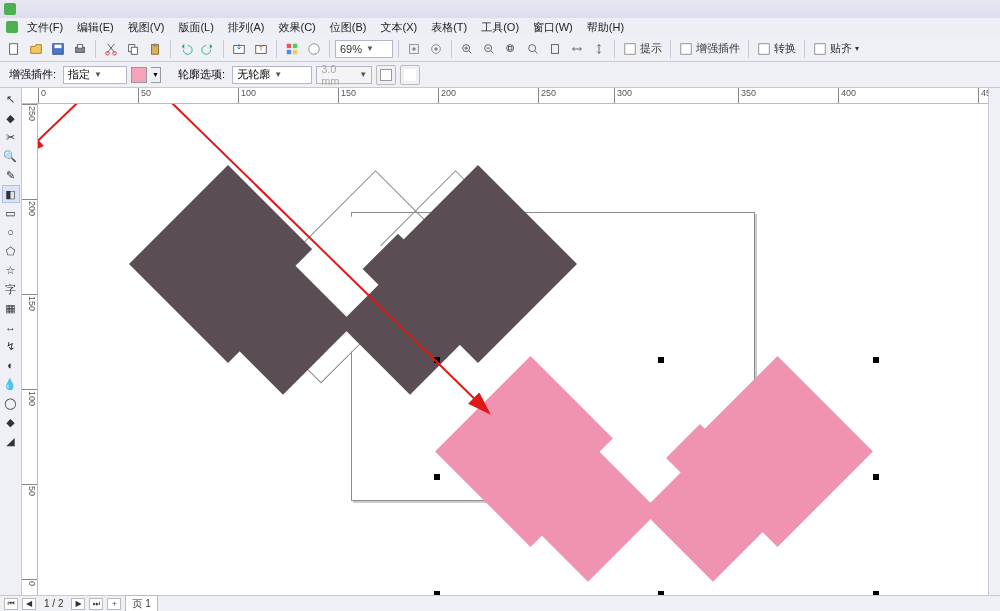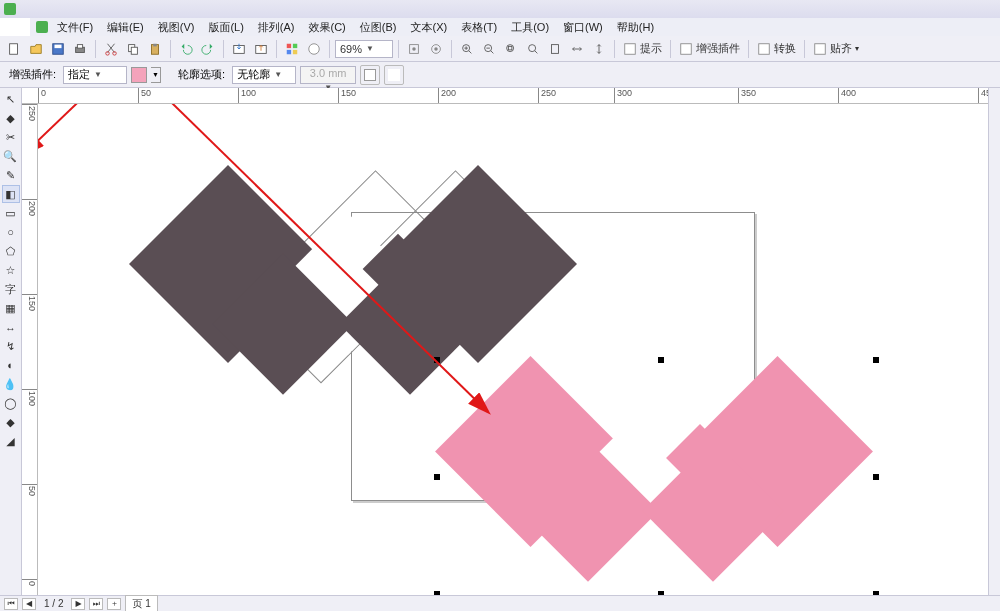--- a/index.html
+++ b/index.html
@@ -3,21 +3,21 @@
 <meta charset="utf-8">
 <style>
   * { box-sizing: border-box; margin: 0; padding: 0; font-family: "Microsoft YaHei", "SimSun", Arial, sans-serif; }
   body { width: 1000px; height: 611px; background: #fff; overflow: hidden; position: relative; font-size: 11px; }
 
   
   .titlebar { height: 18px; background: linear-gradient(#e8e8f3,#dcdcee); display:flex; align-items:center; padding:0 4px; gap:4px; color:#333; font-size:11px; }
   .logo { width:12px; height:12px; background:#4caf50; border-radius:2px; }
   
   
-  .menubar { height:18px; background:#edeef6; display:flex; align-items:center; padding:0 6px; gap:4px; color:#222; font-size:11px;margin-left:30px; }
+  .menubar { height:18px; background:#edeef6; display:flex; align-items:center; padding:0 6px; gap:4px; color:#222; font-size:11px; }
   .menubar .mi { padding:1px 5px; cursor:default; }
 
   
   .toolbar { height:26px; background:#efeff6; border-bottom:1px solid #c8c8d8; display:flex; align-items:center; padding:0 4px; gap:2px; font-size:11px; color:#333; }
   .tbtn { width:20px; height:20px; border:1px solid transparent; border-radius:2px; display:flex; align-items:center; justify-content:center; cursor:default; }
   .tbtn svg { width:14px; height:14px; }
   .sep { width:1px; height:18px; background:#c8c8d8; margin:0 3px; }
   .combo { height:18px; border:1px solid #b5b5c8; background:#fff; display:flex; align-items:center; padding:0 4px; font-size:11px; gap:4px; }
   .combo .arrow { font-size:8px; color:#555; }
   .label { padding:0 3px; }
@@ -264,25 +264,25 @@
 <div class="propbar">
   <span class="label">增强插件:</span>
   <div class="combo" style="width:64px;">
     <span>指定</span>
     <span class="arrow">▼</span>
   </div>
   <div class="color-swatch"></div>
   <div class="swatch-dd">▼</div>
 
   <span class="label" style="margin-left:10px;">轮廓选项:</span>
-  <div class="combo" style="width:64px;">
+  <div class="combo" style="width:80px;">
     <span>无轮廓</span>
     <span class="arrow">▼</span>
   </div>
-  <div class="combo" style="width:56px;background:#f4f4f4;flex-direction:column;">
+  <div class="combo" style="width:56px;background:#f4f4f4;">
     <span style="color:#aaa;">3.0 mm</span>
     <span class="arrow">▼</span>
   </div>
   <div class="tbtn" style="border:1px solid #bbb;">
       <div style="width:12px;height:12px;background:#fff;border:1px solid #999;"></div>
     </div>
   <div class="tbtn" style="border:1px solid #bbb;">
       <div style="width:12px;height:12px;background:#fff;"></div>
     </div>
 </div>

